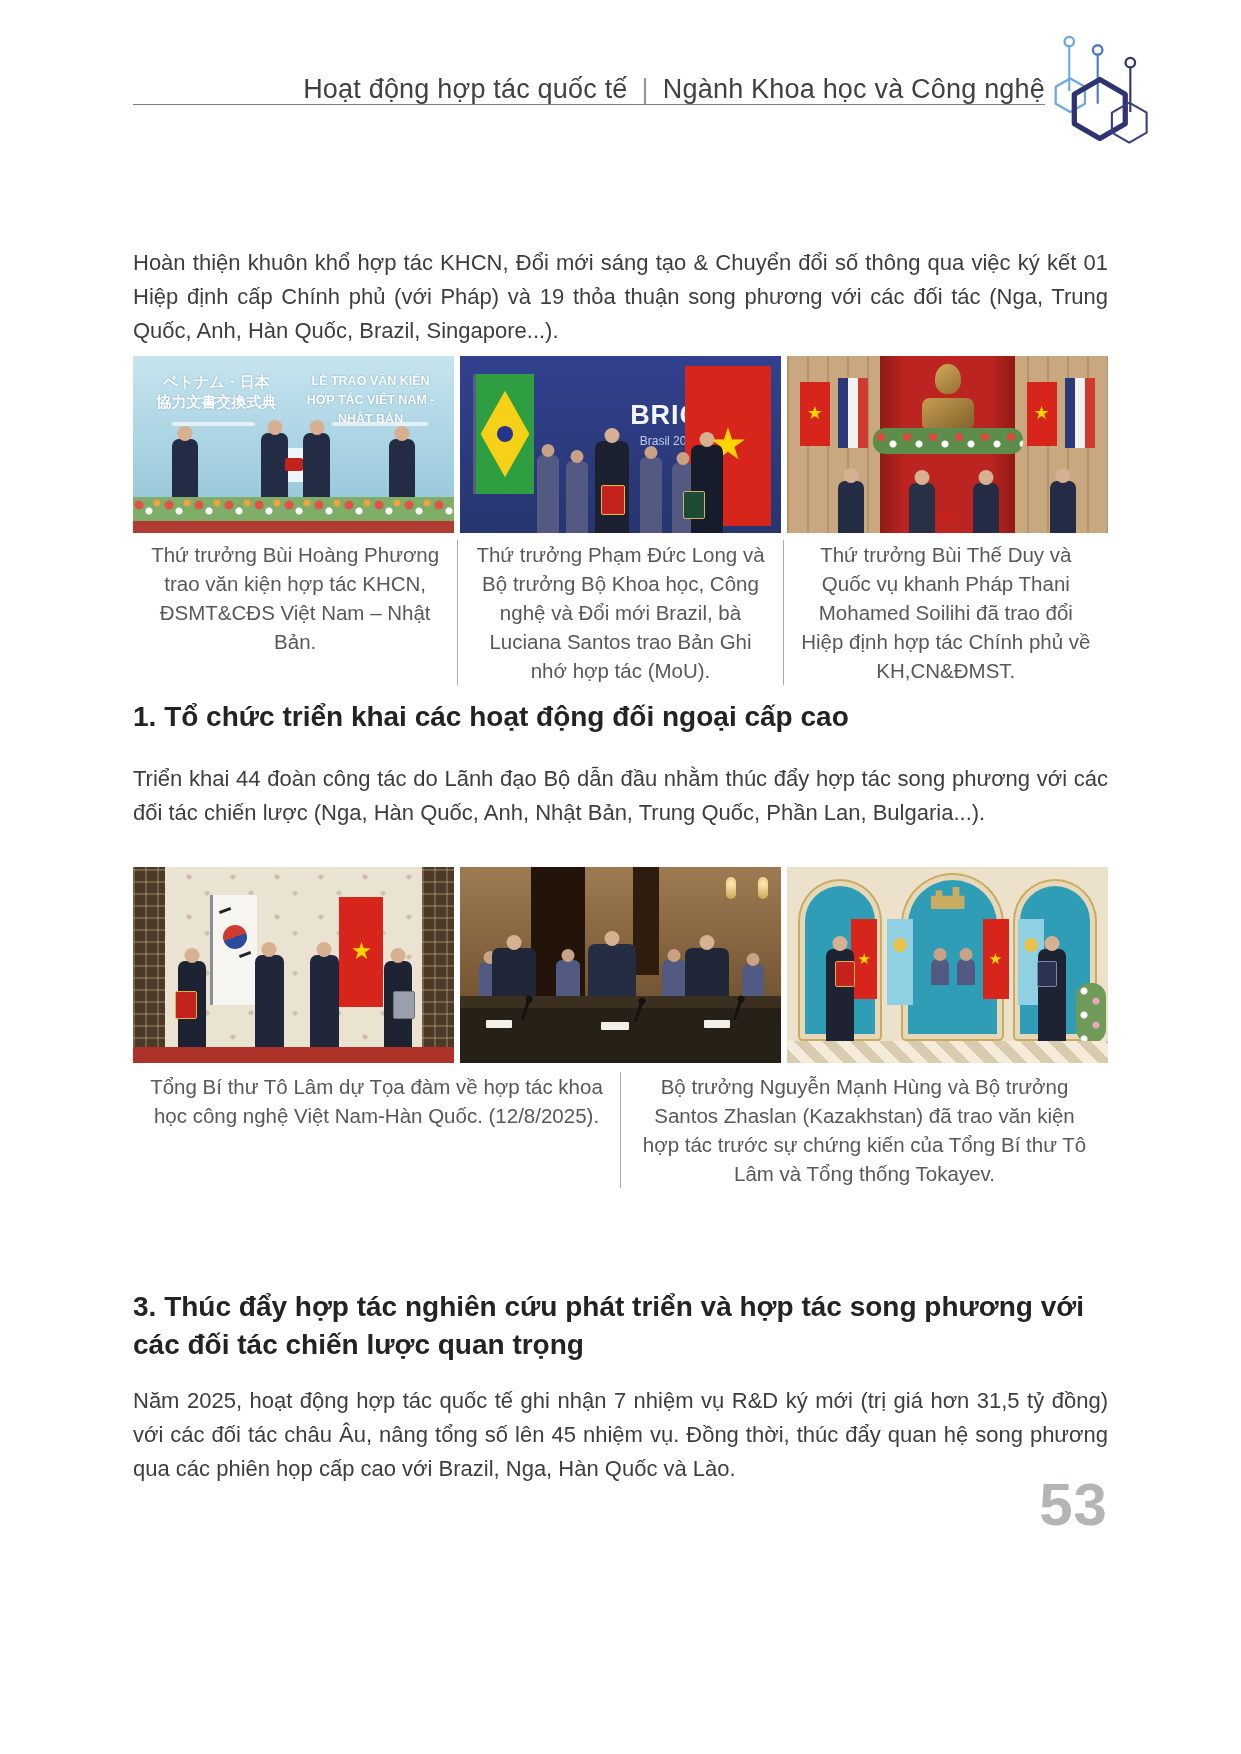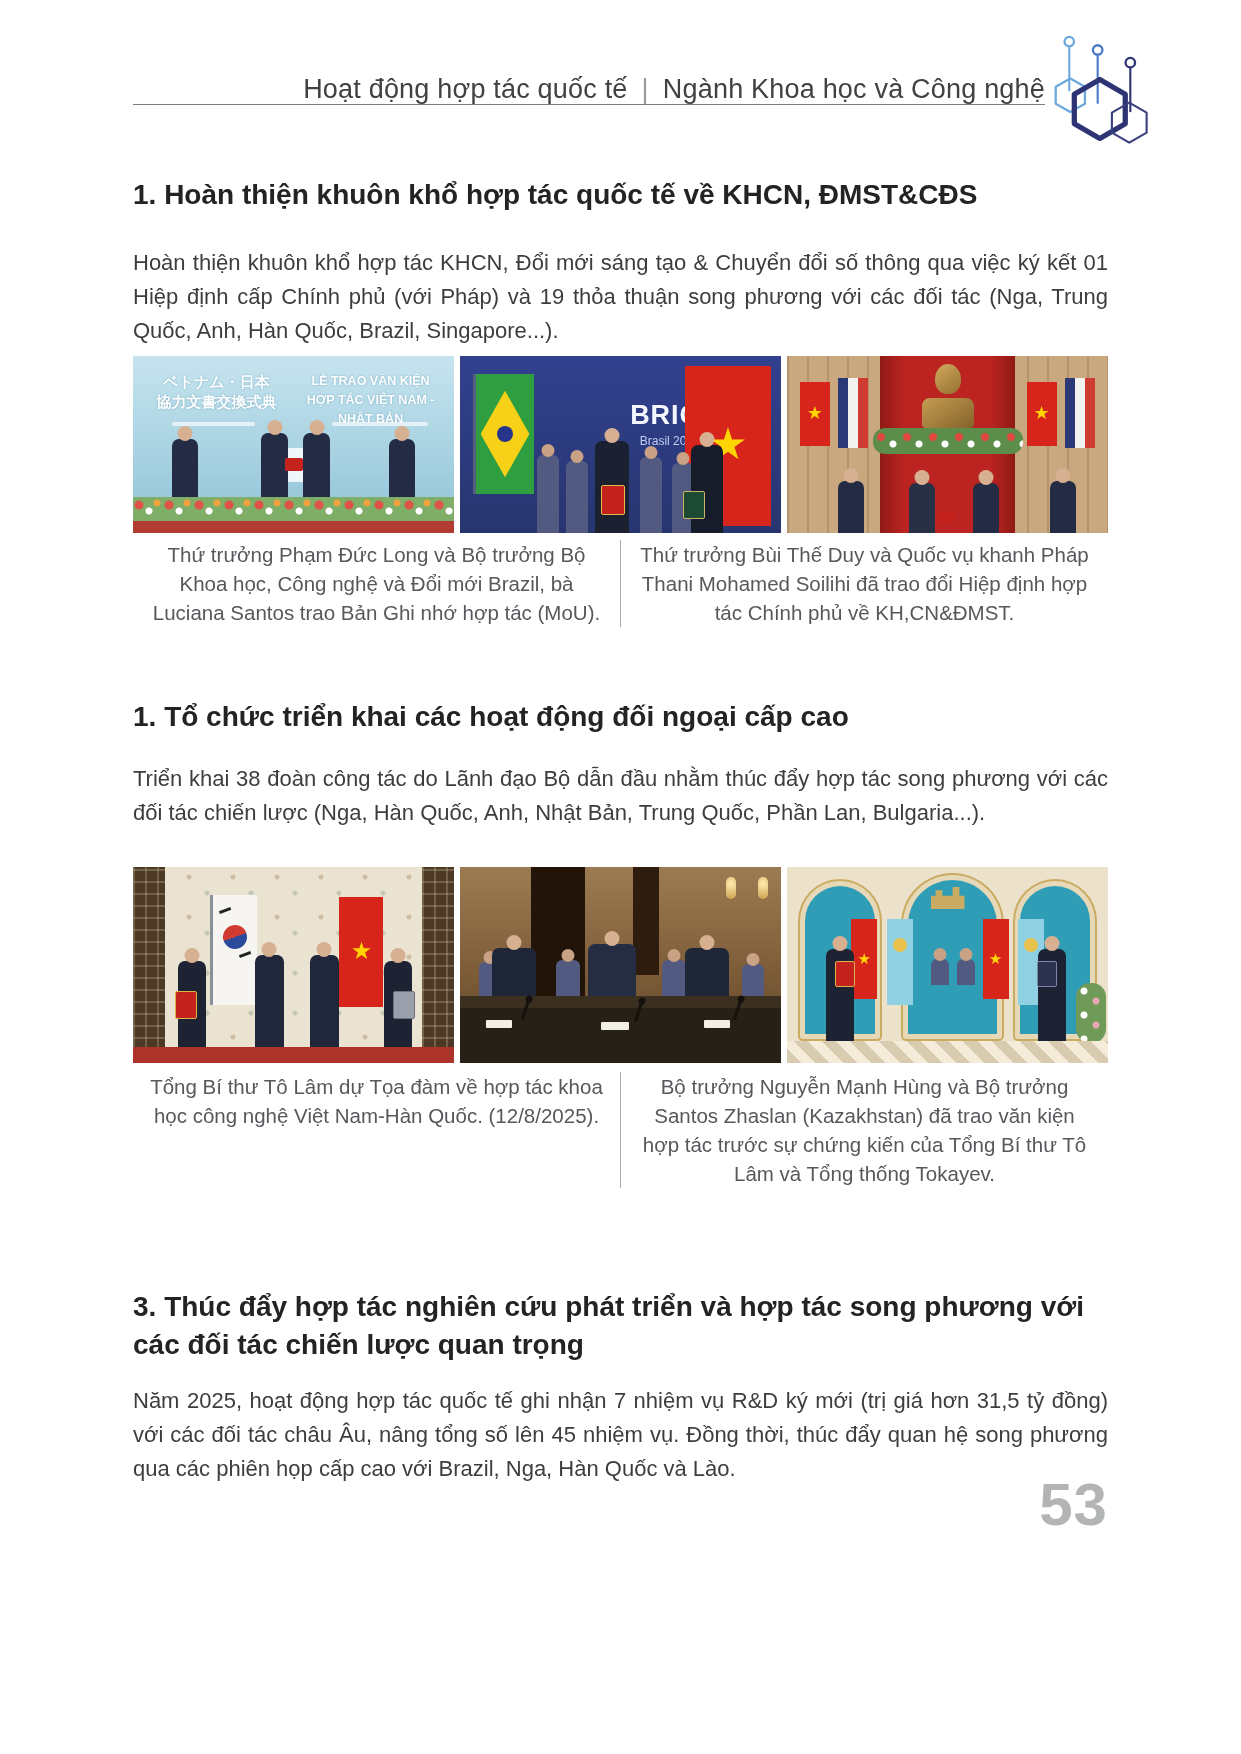--- a/index.html
+++ b/index.html
@@ -167,21 +167,20 @@
       <line x1="46" y1="24" x2="46" y2="70" stroke="#4a77c9" stroke-width="2"></line>
       <circle cx="46" cy="19" r="4.5" stroke="#4a77c9" stroke-width="2.2" fill="#fff"></circle>
       <line x1="77" y1="36" x2="77" y2="78" stroke="#2e3374" stroke-width="2"></line>
       <circle cx="77" cy="31" r="4.5" stroke="#2e3374" stroke-width="2.2" fill="#fff"></circle>
       <polygon points="20,46 33.9,54 33.9,70 20,78 6.1,70 6.1,54" stroke="#6fa8dc" stroke-width="2.2"></polygon>
       <polygon points="48,47 72.2,61 72.2,89 48,103 23.8,89 23.8,61" stroke="#2e3374" stroke-width="5"></polygon>
       <polygon points="76,69 92.5,78.5 92.5,97.5 76,107 59.5,97.5 59.5,78.5" stroke="#3a3f7e" stroke-width="2"></polygon>
     </g>
   </svg>
 
-  <h2 class="sec-heading" style="top:176px">1. Hoàn thiện khuôn khổ hợp tác quốc tế về KHCN, ĐMST&amp;CĐS</h2>
   <p class="sec-para" style="top:246px">Hoàn thiện khuôn khổ hợp tác KHCN, Đổi mới sáng tạo &amp; Chuyển đổi số thông qua việc ký kết 01 Hiệp định cấp Chính phủ (với Pháp) và 19 thỏa thuận song phương với các đối tác (Nga, Trung Quốc, Anh, Hàn Quốc, Brazil, Singapore...).</p>
 
   <div class="photo-row row1" style="top:356px">
 
     <figure class="ph ph-japan">
       <div class="txt jp">
         <div>ベトナム・日本</div>
         <div>協力文書交換式典</div>
       </div>
       <div class="txt vn">
@@ -238,26 +237,27 @@
       <div class="flag flag-fr cut" style="right:4%;top:22px;width:30px;height:70px"></div>
       <div class="person" style="left:16%;bottom:0;width:26px;height:52px"></div>
       <div class="person" style="left:38%;bottom:0;width:26px;height:50px;background:#283046"></div>
       <div class="person" style="left:58%;bottom:0;width:26px;height:50px"></div>
       <div class="person" style="right:10%;bottom:0;width:26px;height:52px"></div>
       <div class="folder" style="left:47%;bottom:10px;width:18px;height:12px;background:#c4231d"></div>
     </figure>
   </div>
 
   <div class="cap-row" style="top:540px">
+    <figcaption class="cap">Thứ trưởng Bùi Hoàng Phương trao văn kiện hợp tác KHCN, ĐSMT&amp;CĐS Việt Nam – Nhật Bản.</figcaption>
     <figcaption class="cap">Thứ trưởng Phạm Đức Long và Bộ trưởng Bộ Khoa học, Công nghệ và Đổi mới Brazil, bà Luciana Santos trao Bản Ghi nhớ hợp tác (MoU).</figcaption>
     <figcaption class="cap">Thứ trưởng Bùi Thế Duy và Quốc vụ khanh Pháp Thani Mohamed Soilihi đã trao đổi Hiệp định hợp tác Chính phủ về KH,CN&amp;ĐMST.</figcaption>
   </div>
 
   <h2 class="sec-heading" style="top:698px">1. Tổ chức triển khai các hoạt động đối ngoại cấp cao</h2>
-  <p class="sec-para" style="top:762px">Triển khai 38 đoàn công tác do Lãnh đạo Bộ dẫn đầu nhằm thúc đẩy hợp tác song phương với các đối tác chiến lược (Nga, Hàn Quốc, Anh, Nhật Bản, Trung Quốc, Phần Lan, Bulgaria...).</p>
+  <p class="sec-para" style="top:762px">Triển khai 44 đoàn công tác do Lãnh đạo Bộ dẫn đầu nhằm thúc đẩy hợp tác song phương với các đối tác chiến lược (Nga, Hàn Quốc, Anh, Nhật Bản, Trung Quốc, Phần Lan, Bulgaria...).</p>
 
   <div class="photo-row row2" style="top:867px">
 
     <figure class="ph ph-korea">
       <div class="lattice left"></div>
       <div class="lattice right"></div>
       <div class="flag flag-kr" style="left:25%;top:28px;width:44px;height:110px">
         <div class="pole" style="background:#8a8f99"></div>
         <div class="taeguk"></div>
         <div class="tg" style="left:6px;top:14px;transform:rotate(-20deg)"></div>

